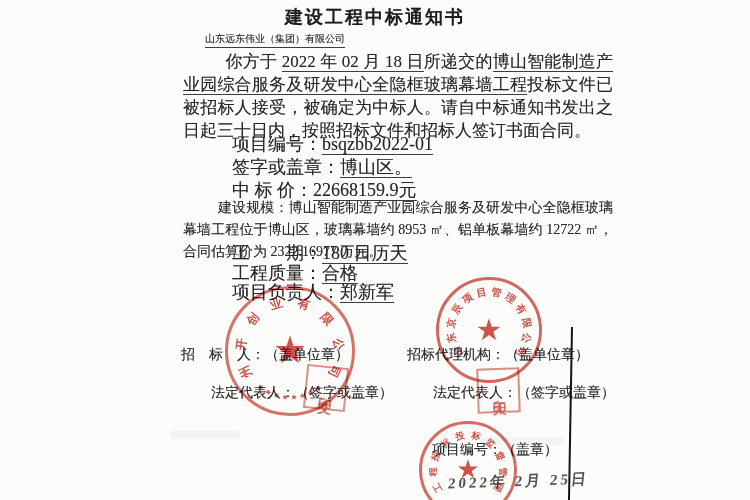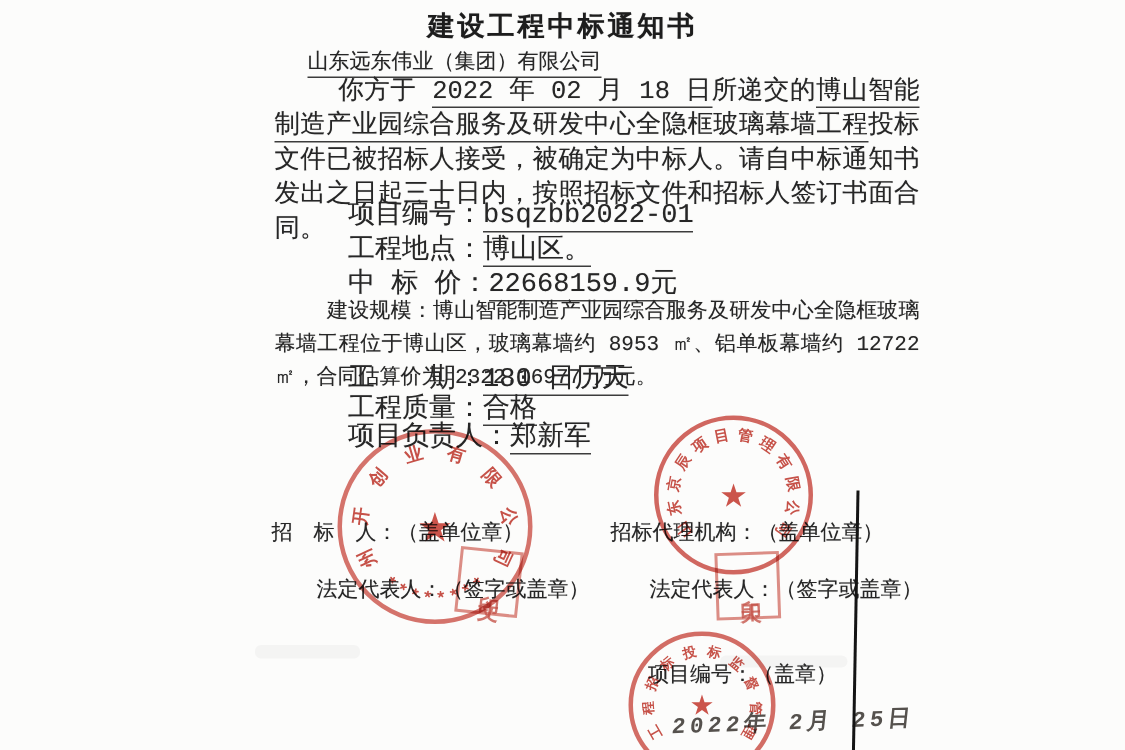--- a/index.html
+++ b/index.html
@@ -1,29 +1,29 @@
 <!DOCTYPE html>
 <html><head>
 <meta charset="utf-8">
 <style>
   html,body { margin:0; padding:0; }
   .page {
     position:relative; width:750px; height:500px;
     background:#fcfcfb; overflow:hidden;
-    font-family:Liberation Mono, monospace;
+    font-family:Liberation Serif, serif;
     color:#262626;
   }
   .page * { text-shadow:0 0 0.5px rgba(70,70,70,.45); }
   .title {
     position:absolute; top:5px; left:0; right:0; margin:0;
     text-align:center; font-size:18px; font-weight:bold; letter-spacing:2px;
     color:#1d1d1d;
   }
   .recipient {
-    position:absolute; left:205px; top:32px; font-size:14px;
+    position:absolute; left:205px; top:32px; font-size:10px;
     border-bottom:1px solid #3c3c3c; padding-bottom:1px;
   }
   .intro {
     position:absolute; left:183px; top:50px; width:430px; margin:0;
     font-size:17px; line-height:23px; text-indent:2.5em; text-align:justify;
   }
   .u { border-bottom:1px solid #3c3c3c; }
   .fields { position:absolute; font-size:18px; }
   .fields1 { left:232px; top:133px; line-height:23px; }
   .scale {
@@ -90,21 +90,21 @@
 <div class="page">
 
   <h1 class="title">建设工程中标通知书</h1>
 
   <div class="recipient">山东远东伟业（集团）有限公司</div>
 
   <p class="intro" id="intro"><span>你方于 </span><span class="u">2022 年 02 月 18 日</span><span>所递交的</span><span class="u">博山智能制造产业园综合服务及研发中心全隐框玻璃幕墙工程</span><span>投标文件已被招标人接受，被确定为中标人。请自中标通知书发出之日起三十日内，按照招标文件和招标人签订书面合同。</span></p>
 
   <div class="fields fields1" id="fields1">
       <div><span>项目编号：</span><span class="u">bsqzbb2022-01</span></div>
-      <div><span>工程地点：</span><span class="u">博山区。</span></div>
+      <div><span>签字或盖章：</span><span class="u">博山区。</span></div>
       <div><span>中 标 价：</span><span class="u">22668159.9元</span></div>
     </div>
 
   <p class="scale">建设规模：博山智能制造产业园综合服务及研发中心全隐框玻璃幕墙工程位于博山区，玻璃幕墙约 8953 ㎡、铝单板幕墙约 12722 ㎡，合同估算价为 2322.16977 万元。</p>
 
   <div class="fields fields2" id="fields2">
       <div><span>工　　期：</span><span class="u">180 日历天</span></div>
       <div><span>工程质量：</span><span class="u">合格</span></div>
       <div><span>项目负责人：</span><span class="u">郑新军</span></div>
     </div>

